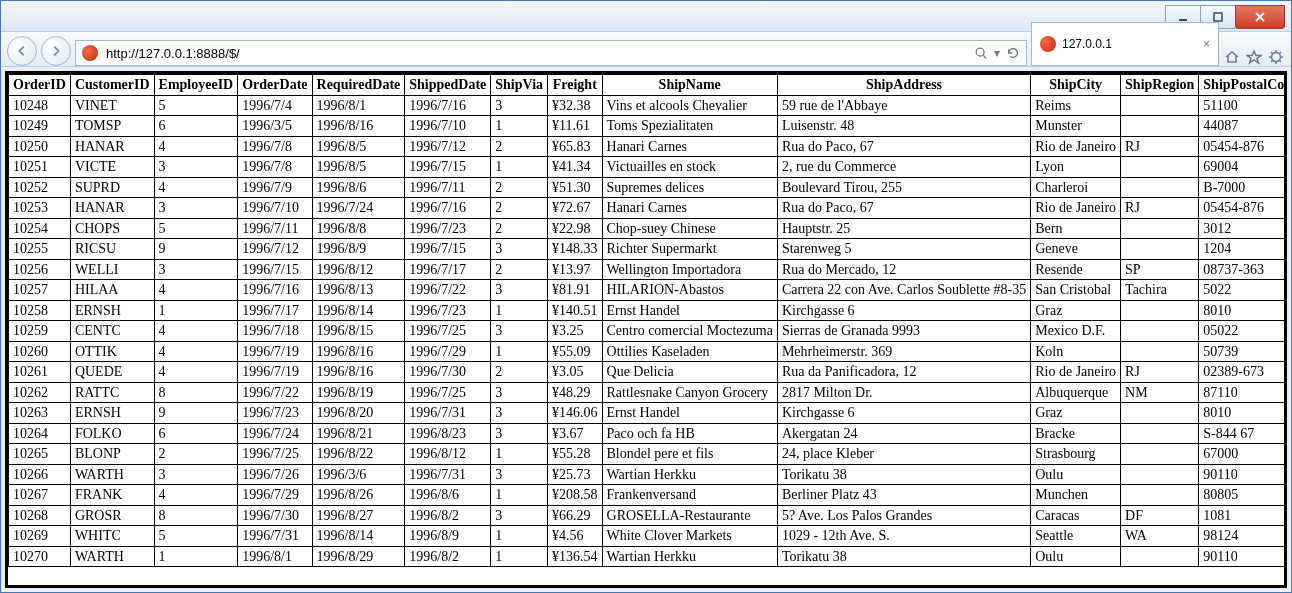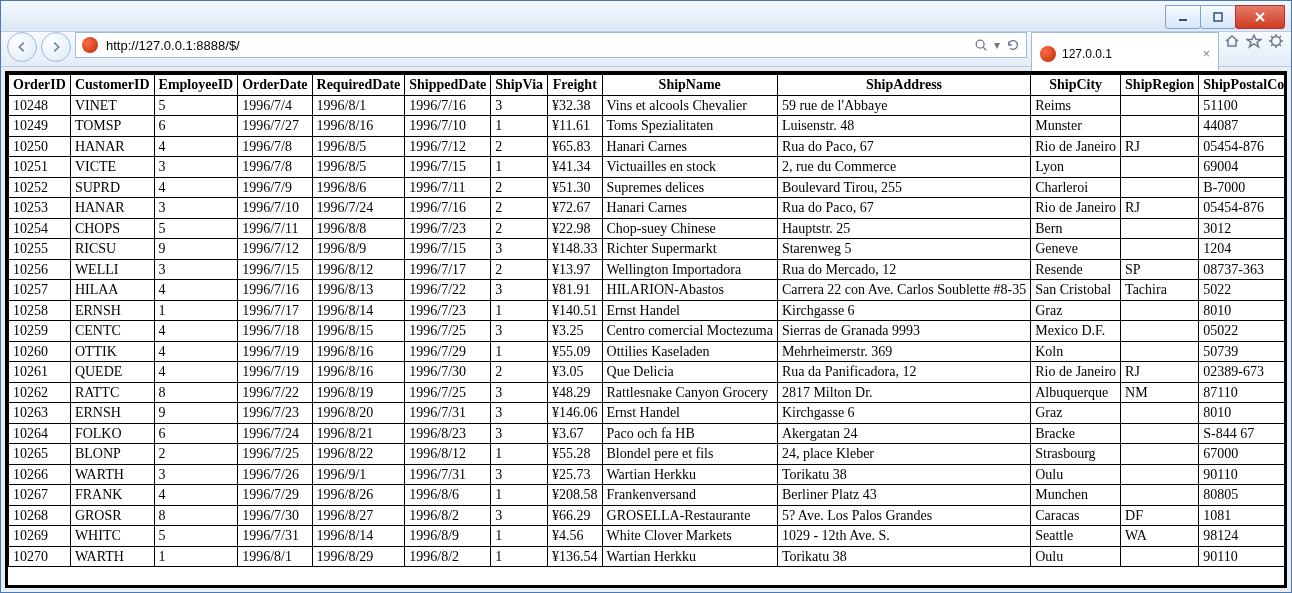--- a/index.html
+++ b/index.html
@@ -4,21 +4,21 @@
 <style>
   html,body{margin:0;padding:0;font-family:"Segoe UI",Tahoma,sans-serif;font-size:12px;background:#fff;color:#000}
   .window{width:1292px;height:593px;background:#e9eef5;border:1px solid #4a78b4;box-sizing:border-box;position:relative;display:flex;flex-direction:column}
   .titlebar{height:30px;background:linear-gradient(#f4f8fd,#dce8f6);display:flex;align-items:center;justify-content:flex-end;padding:0 0 0 8px}
   .winbtns{display:flex;height:22px;margin-right:6px}
   .winbtn{width:34px;height:22px;border:1px solid #7da2ce;background:linear-gradient(#f5faff,#d7e7f7);display:flex;align-items:center;justify-content:center;border-radius:0 0 3px 3px;margin-left:-1px}
   .winbtn svg{width:12px;height:12px}
   .winbtn.min{border-top-left-radius:0;border-bottom-left-radius:3px}
   .winbtn.close{width:48px;background:linear-gradient(#e67b6a,#cf3b22);border-color:#a33;}
   .winbtn.close svg{stroke:#fff}
-  .toolbar{height:34px;background:linear-gradient(#f7fafe,#e3ecf7);border-top:1px solid #b9cde6;border-bottom:1px solid #b9cde6;display:flex;align-items:flex-start;padding:0 6px;gap:4px}
+  .toolbar{height:34px;background:linear-gradient(#f7fafe,#e3ecf7);border-top:1px solid #b9cde6;border-bottom:1px solid #b9cde6;display:flex;align-items:flex-end;padding:0 6px;gap:4px}
   .navbtn{width:28px;height:28px;border:1px solid #9fb9d8;border-radius:50%;background:radial-gradient(circle at 30% 30%,#fff,#dbe8f6);display:flex;align-items:center;justify-content:center;color:#6b88aa}
   .navbtn svg{width:14px;height:14px;stroke:#6b88aa;fill:none;stroke-width:2}
   .favicon{width:16px;height:16px;border-radius:50%;background:radial-gradient(circle at 35% 35%,#ff6b4a,#b42d00);display:inline-block;flex:none}
   .addrwrap{flex:1;display:flex;align-items:center;height:24px;border:1px solid #9fb9d8;background:#fff;padding:0 6px;gap:6px}
   .addrwrap input{flex:1;border:none;outline:none;font-size:13px;background:transparent}
   .addricons{display:flex;align-items:center;gap:6px;color:#6b7a8c}
   .addricons span{display:flex;align-items:center}
   .tab{display:flex;align-items:center;height:26px;border:1px solid #9fb9d8;background:#fff;padding:8px 8px;gap:6px;min-width:170px}
   .tab .x{margin-left:auto;color:#6b7a8c}
   .tbicon{width:18px;height:18px;display:flex;align-items:center;justify-content:center;color:#6b7a8c}
@@ -155,21 +155,21 @@
               <td>59 rue de l'Abbaye</td>
               <td>Reims</td>
               <td></td>
               <td>51100</td>
               <td>France</td>
             </tr>
             <tr>
               <td>10249</td>
               <td>TOMSP</td>
               <td>6</td>
-              <td>1996/7/27</td>
+              <td>1996/3/5</td>
               <td>1996/8/16</td>
               <td>1996/7/10</td>
               <td>1</td>
               <td>¥11.61</td>
               <td>Toms Spezialitaten</td>
               <td>Luisenstr. 48</td>
               <td>Munster</td>
               <td></td>
               <td>44087</td>
               <td>Germany</td>
@@ -428,21 +428,21 @@
               <td>Strasbourg</td>
               <td></td>
               <td>67000</td>
               <td>France</td>
             </tr>
             <tr>
               <td>10266</td>
               <td>WARTH</td>
               <td>3</td>
               <td>1996/7/26</td>
-              <td>1996/9/1</td>
+              <td>1996/3/6</td>
               <td>1996/7/31</td>
               <td>3</td>
               <td>¥25.73</td>
               <td>Wartian Herkku</td>
               <td>Torikatu 38</td>
               <td>Oulu</td>
               <td></td>
               <td>90110</td>
               <td>Finland</td>
             </tr>

